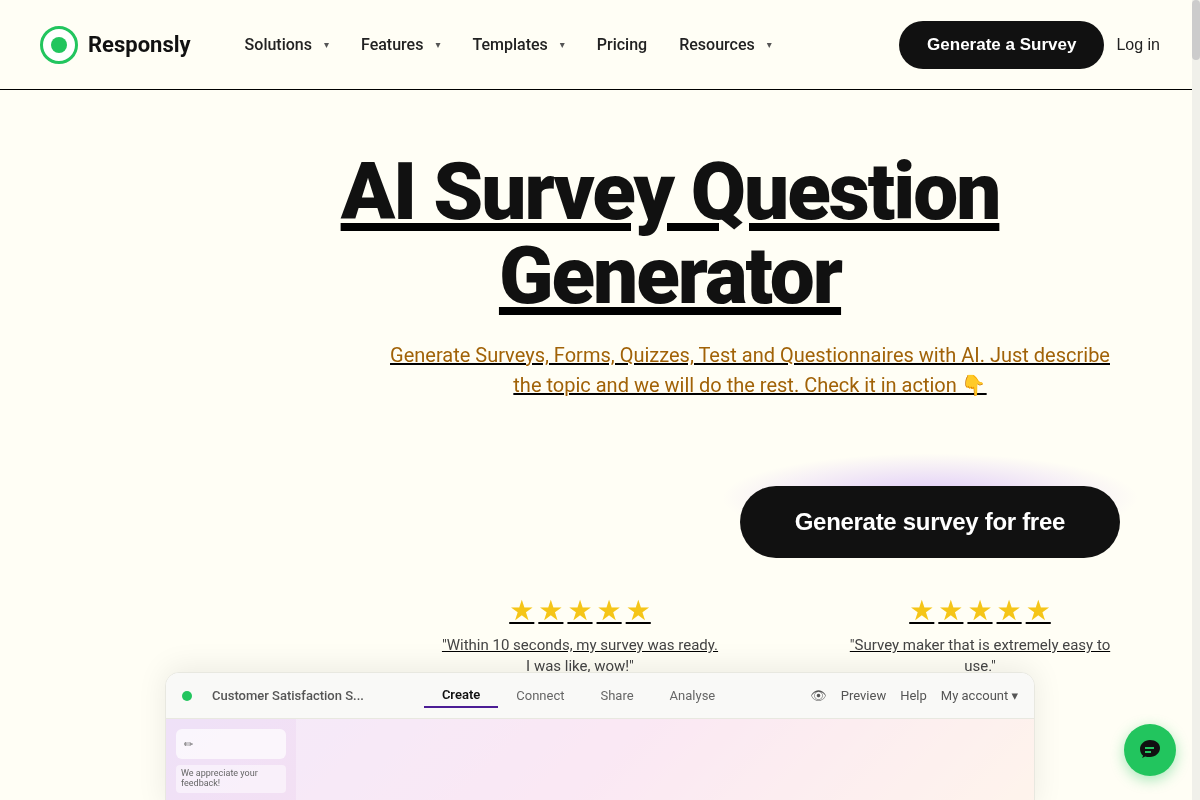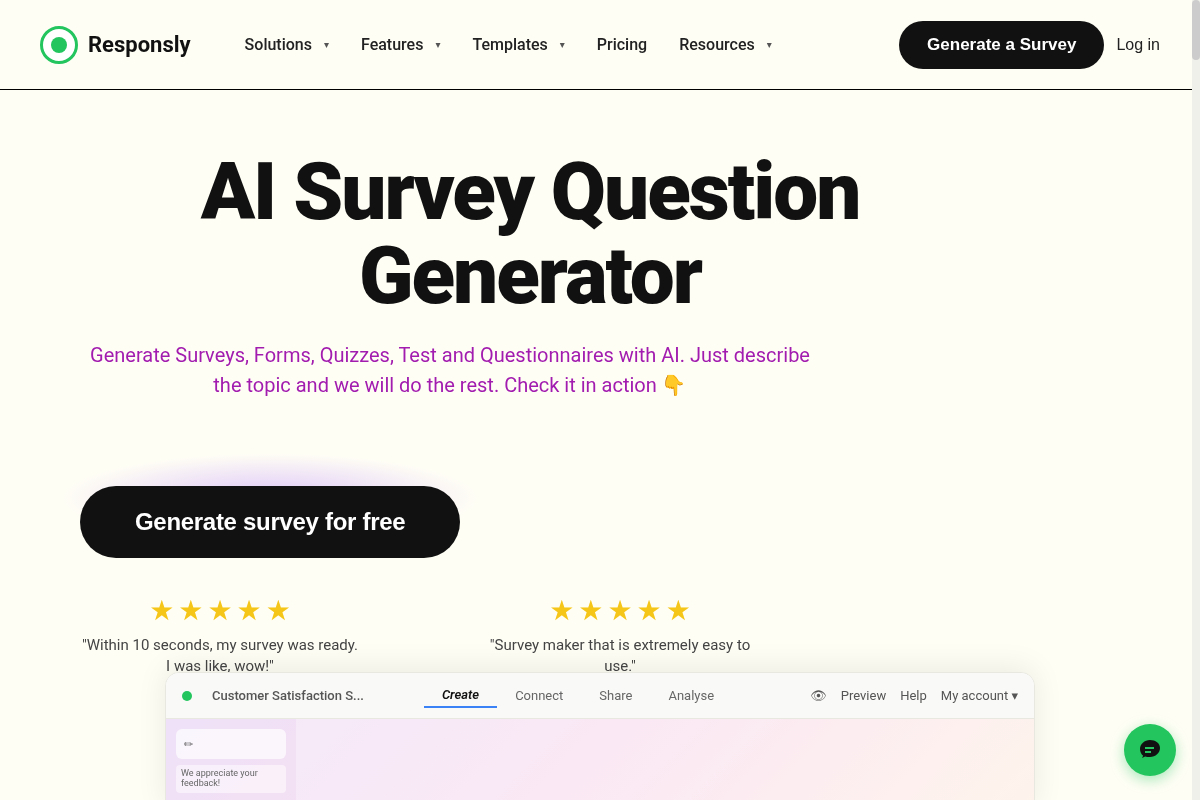--- a/index.html
+++ b/index.html
@@ -92,36 +92,37 @@
       font-size: 16px;
       font-weight: 500;
       color: #222;
       cursor: pointer;
     }
 
     
     .hero {
       display: flex;
       flex-direction: column;
-      align-items: flex-start;
+      align-items: flex-end;
       padding: 60px 80px 30px;
       text-align: center;
+      text-decoration: underline;
     }
     .hero-title {
       font-size: 80px;
       font-weight: 900;
       line-height: 1.05;
       color: #111;
       max-width: 900px;
       letter-spacing: -2px;
     }
     .hero-subtitle {
       margin-top: 22px;
       font-size: 20px;
-      color: #a21caf;
+      color: #a16207;
       max-width: 740px;
       line-height: 1.5;
     }
 
     
     .cta-wrapper {
       margin-top: 38px;
       position: relative;
       display: inline-block;
     }
@@ -218,22 +219,21 @@
     }
     .preview-tab {
       padding: 4px 18px;
       font-size: 13px;
       color: #666;
       cursor: pointer;
     }
     .preview-tab.active {
       color: #111;
       font-weight: 600;
-      border-bottom: 2px solid #3b82f6;
-      font-style: italic;
+      border-bottom: 2px solid #4c1d95;
     }
     .preview-actions {
       margin-left: auto;
       display: flex;
       align-items: center;
       gap: 14px;
       font-size: 13px;
       color: #555;
     }
     .preview-body {

